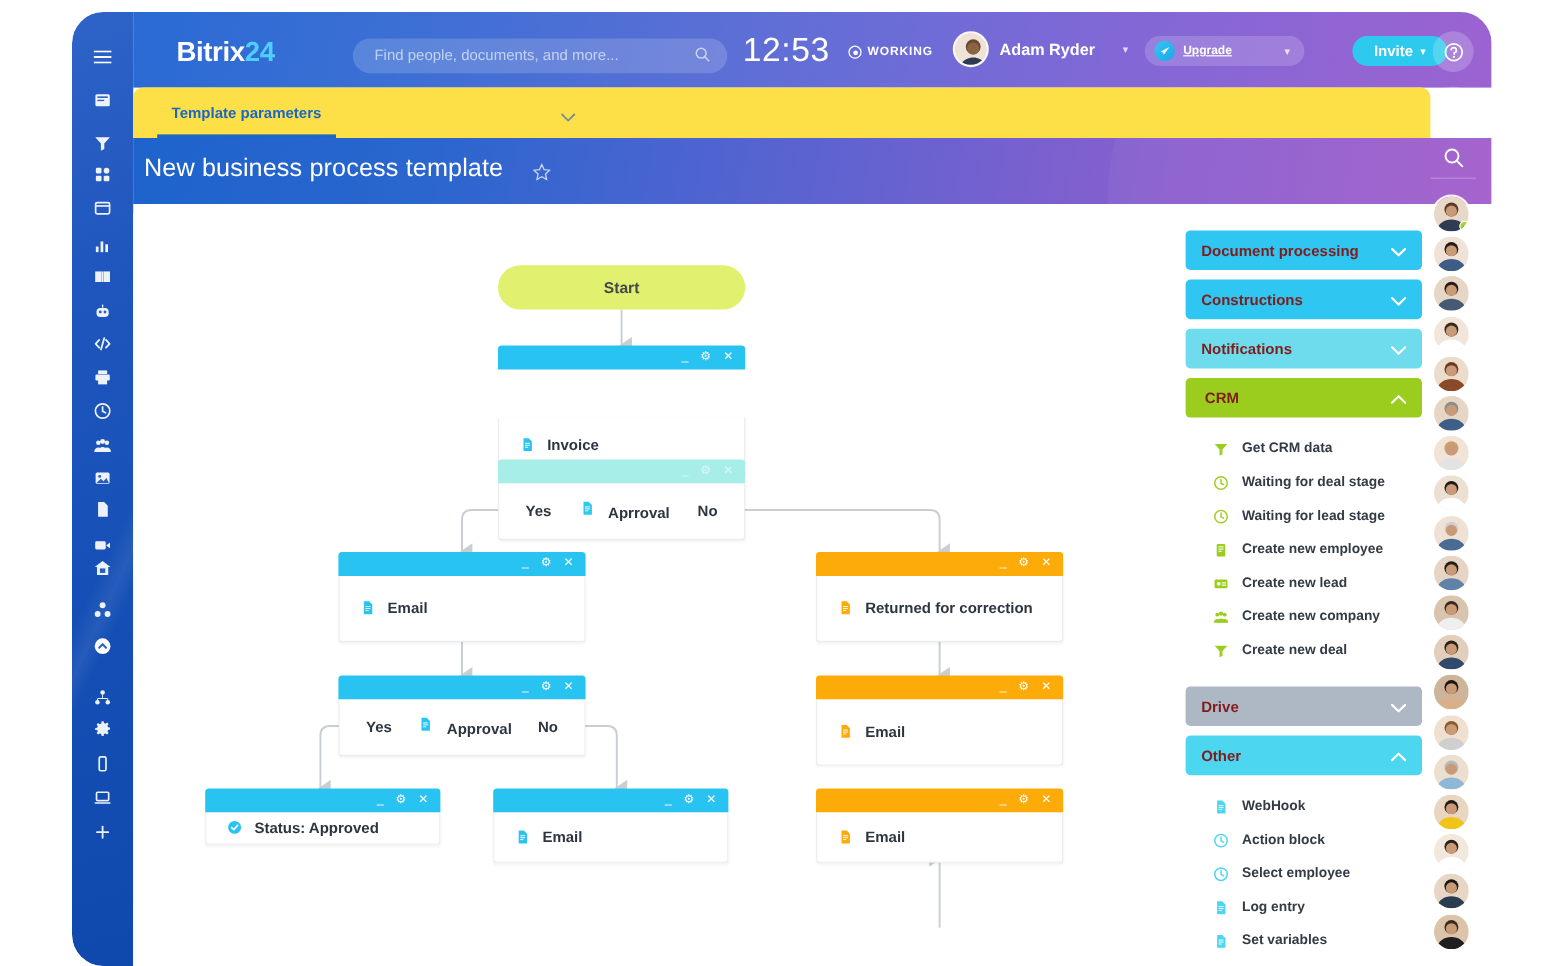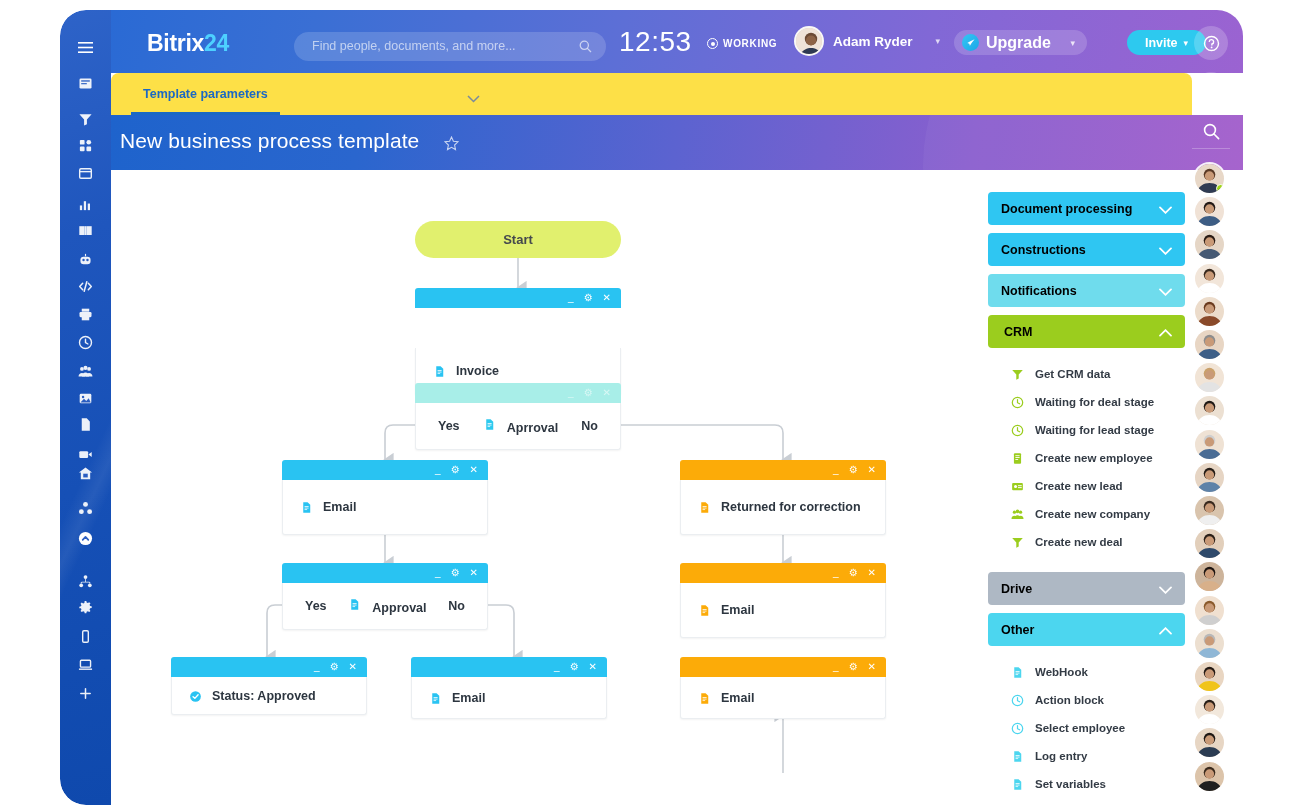--- a/index.html
+++ b/index.html
@@ -104,21 +104,21 @@
     position:absolute; left: 843px; top: 20px;
     width: 133px; height: 25px; border-radius: 13px;
     background: rgba(255,255,255,0.17);
     display:flex; align-items:center; gap:7px; padding-left:8px;
   }
   .upgrade .rocket {
     width:17px;height:17px;border-radius:50%;
     background: linear-gradient(135deg,#35c6f4,#1aa7e8);
     display:flex;align-items:center;justify-content:center;
   }
-  .upgrade .lbl { font-size:16px;color:#fff;font-weight:bold; }
+  .upgrade .lbl { font-size:10px;color:#fff;font-weight:bold;text-decoration:underline; }
   .upgrade .cv { position:absolute; right:12px; color:rgba(255,255,255,.8); font-size:9px;}
   .invite {
     position:absolute; left: 1016px; top: 20px;
     width: 79px; height: 25px; border-radius: 13px;
     background: #2dc9ef;
     display:flex;align-items:center;justify-content:center; gap:6px;
   }
   .invite .lbl { font-size:12.5px;color:#fff;font-weight:bold;}
   .invite .cv { color:#fff; font-size:9px;}
 
@@ -170,21 +170,21 @@
     background:#fff;
     border-radius: 10px 10px 0 0;
   }
 
   
   .palette { position:absolute; left:877px; top:22px; width:197px; }
   .pal-group { margin-bottom: 8px; }
   .pal-head {
     position:relative; height:33px; border-radius:4px;
     display:flex;align-items:center; padding-left:13px;
-    font-size:12.5px; font-weight:bold; color:#000000;
+    font-size:12.5px; font-weight:bold; color:#7f1d1d;
   }
   .pal-head .chev { position:absolute; right:13px; top:11px; }
   .pal-body { background:#fff; padding: 12px 0 8px 0; }
   .pal-item {
     height:28px; display:flex; align-items:center; gap:11px; padding-left:23px;
     font-size:11.5px; color:#333b45; font-weight:600;
   }
   .pal-item .ic { width:13px;height:13px;display:flex;align-items:center;justify-content:center;}
 
   
@@ -626,21 +626,21 @@
                 </svg></span>
               <span class="lbl">Email</span>
             </div>
           </div>
           <div class="node" style="left: 60px; top: 487px; width: 196px;">
             <div class="hdr" style="background:#29c3f2;opacity:1;">
               <span style="opacity:1;letter-spacing:0;">_</span>
               <span style="opacity:1;">⚙</span>
               <span style="opacity:1;">✕</span>
             </div>
-            <div class="body" style="height:38px;">
+            <div class="body" style="height:27px;">
               <span class="ic"><svg width="13" height="13" viewBox="0 0 16 16" fill="#29c3f2">
                   <circle cx="8" cy="8" r="6.6"></circle>
                   <polyline points="5,8.2 7.2,10.3 11.2,5.8" fill="none" stroke="#fff" stroke-width="1.7" stroke-linecap="round" stroke-linejoin="round"></polyline>
                 </svg></span>
               <span class="lbl">Status: Approved</span>
             </div>
           </div>
           <div class="node" style="left: 300px; top: 487px; width: 196px;">
             <div class="hdr" style="background:#29c3f2;opacity:1;">
               <span style="opacity:1;letter-spacing:0;">_</span>

